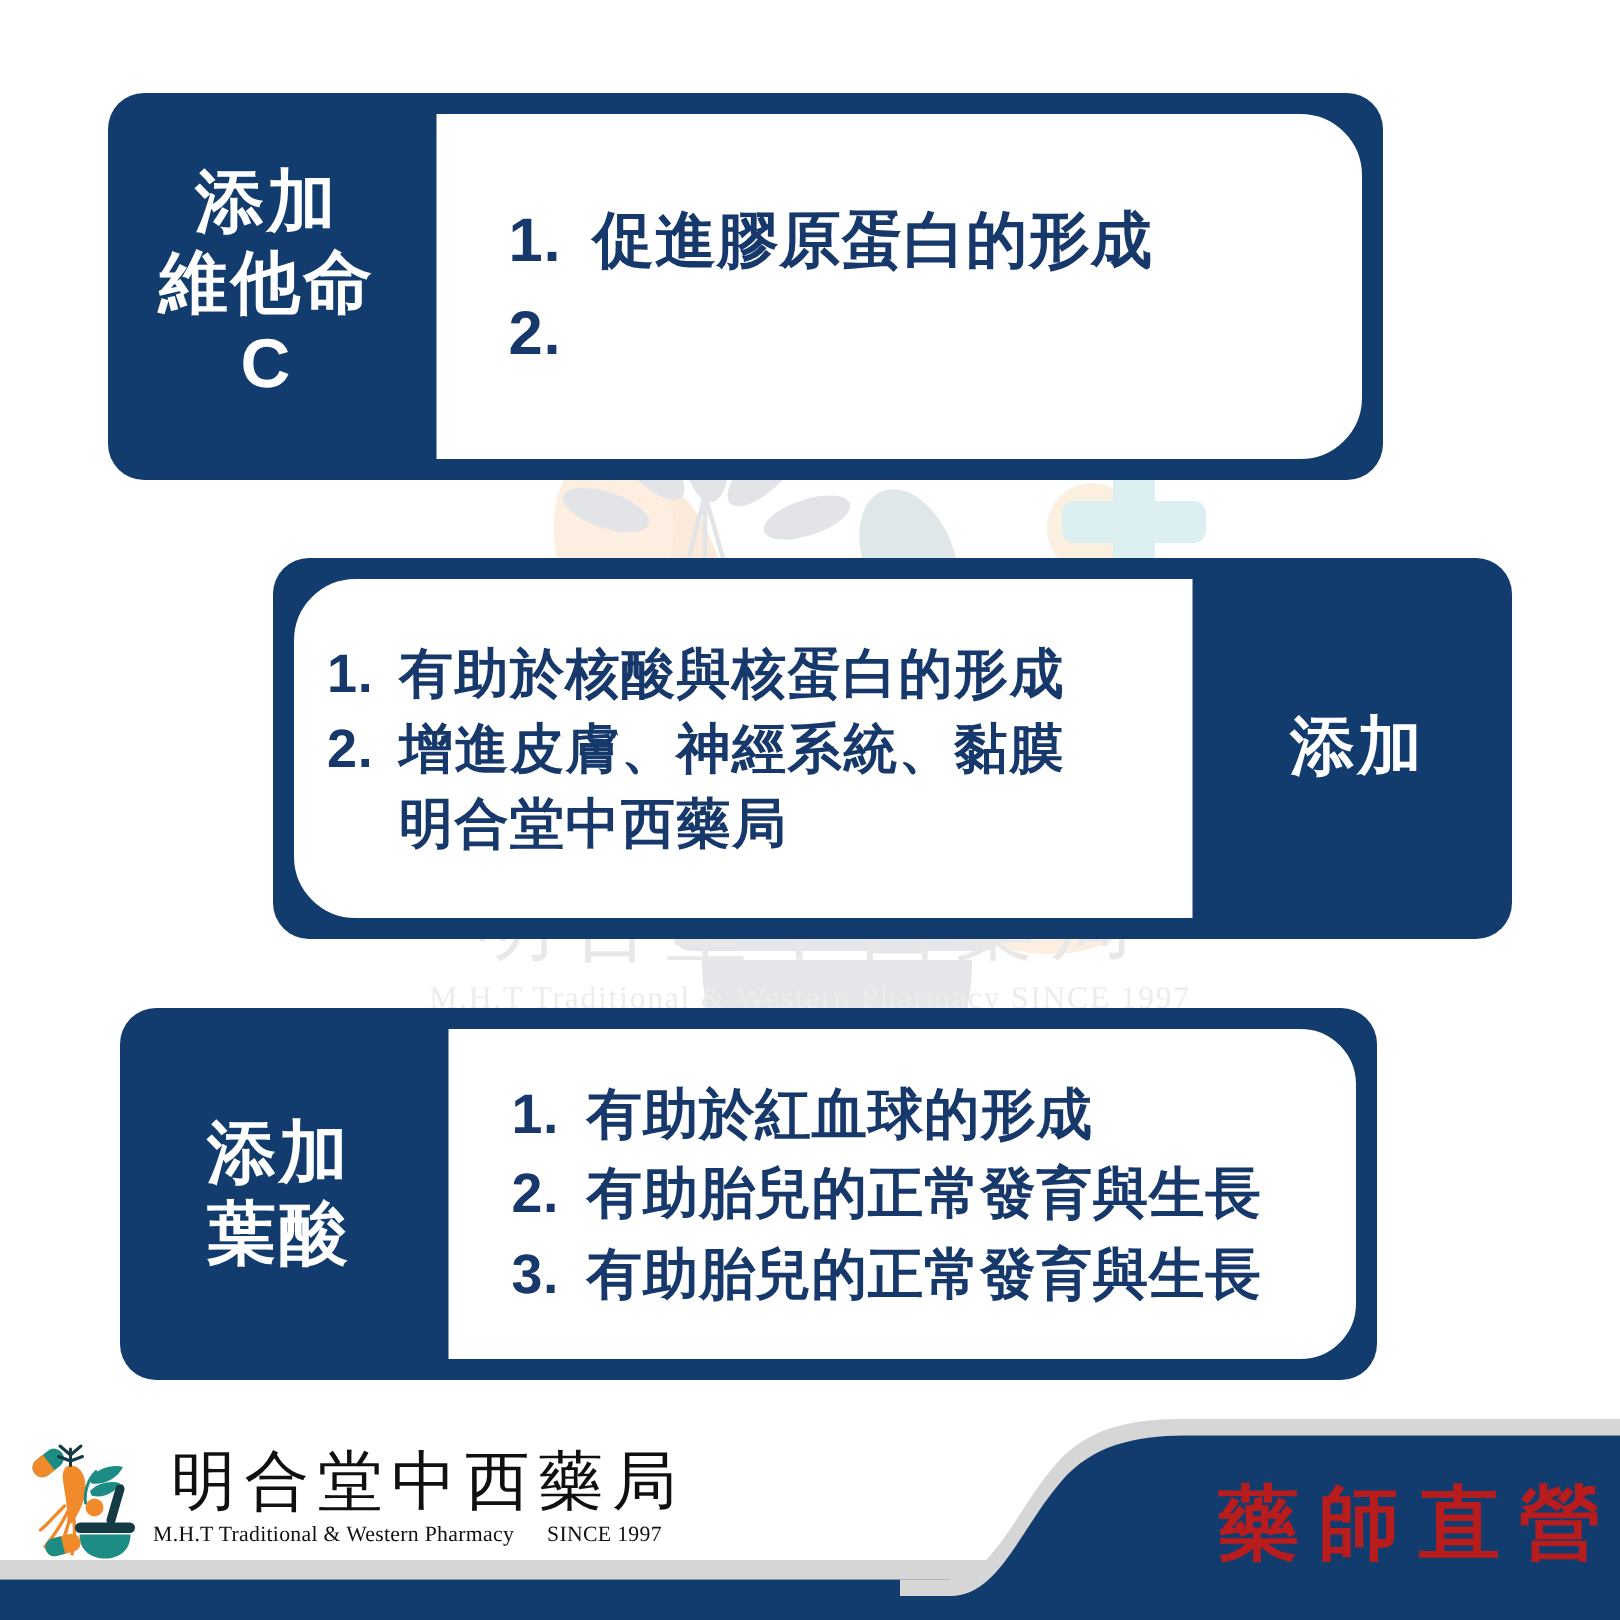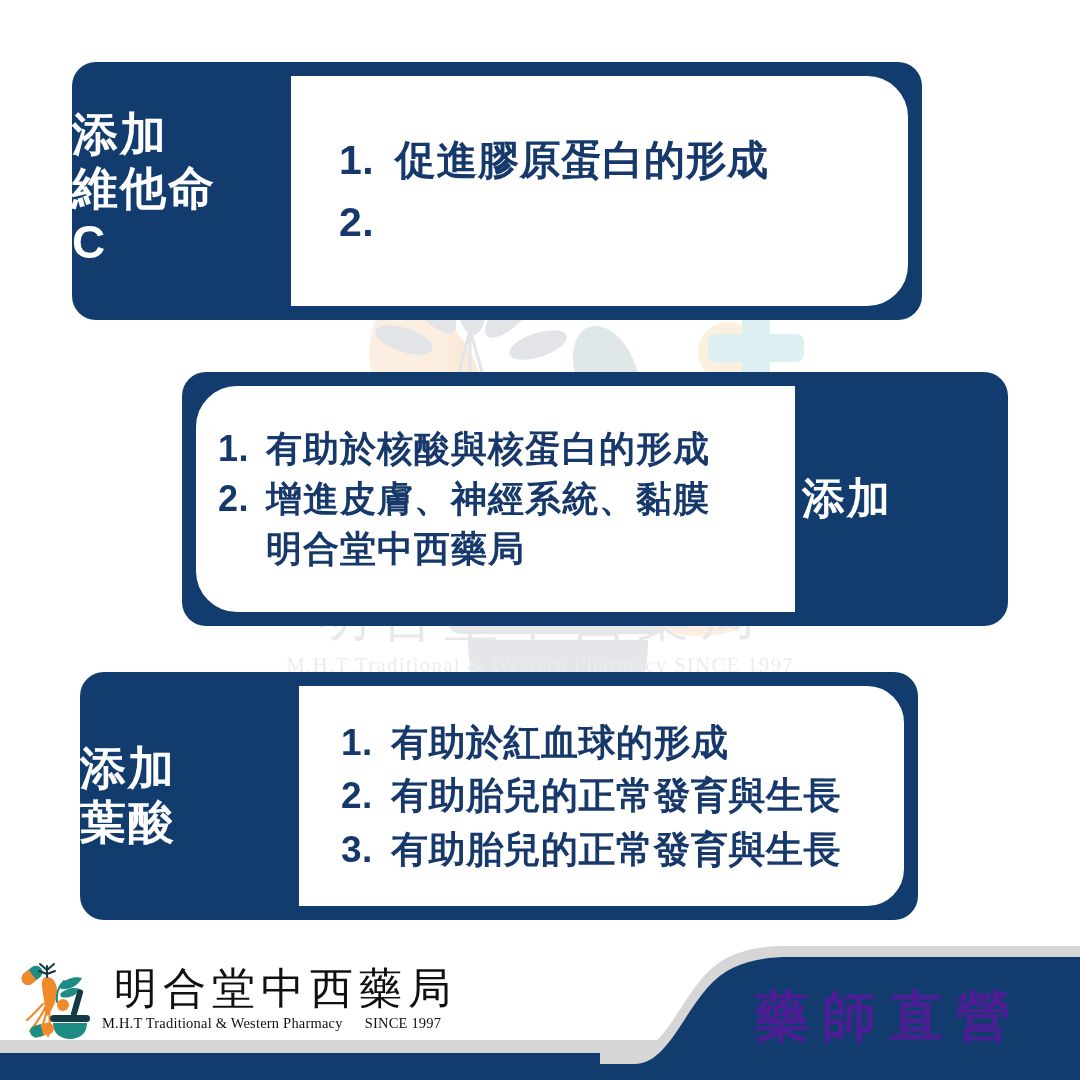--- a/index.html
+++ b/index.html
@@ -60,21 +60,21 @@
     background: #133C6E;
     border-radius: 24px;
     display: flex;
     align-items: stretch;
   }
 
   .card-label {
     flex: 0 0 auto;
     display: flex;
     flex-direction: column;
-    align-items: flex-start;
+    align-items: center;
     justify-content: center;
     color: #ffffff;
     font-weight: bold;
     line-height: 1.18;
     letter-spacing: 2px;
     text-align: center;
     white-space: nowrap;
   }
   .card-label .lbl-line { display: block; }
 
@@ -181,25 +181,25 @@
     position: absolute;
     left: 600px; top: 946px;
     width: 480px; height: 134px;
     z-index: 5;
   }
   .footer-banner svg { display: block; }
   .banner-text {
     position: absolute;
     left: 98px; top: 30px;
     width: 382px;
-    color: #4c1d95;
+    color: #b91c1c;
     font-size: 54px;
     font-weight: bold;
     letter-spacing: 13px;
-    text-align: center;
+    text-align: right;
     white-space: nowrap;
     line-height: 1;
     padding-top: 13px;
   }
 
   
   .brand {
     position: absolute;
     left: 16px; top: 958px;
     display: flex;

